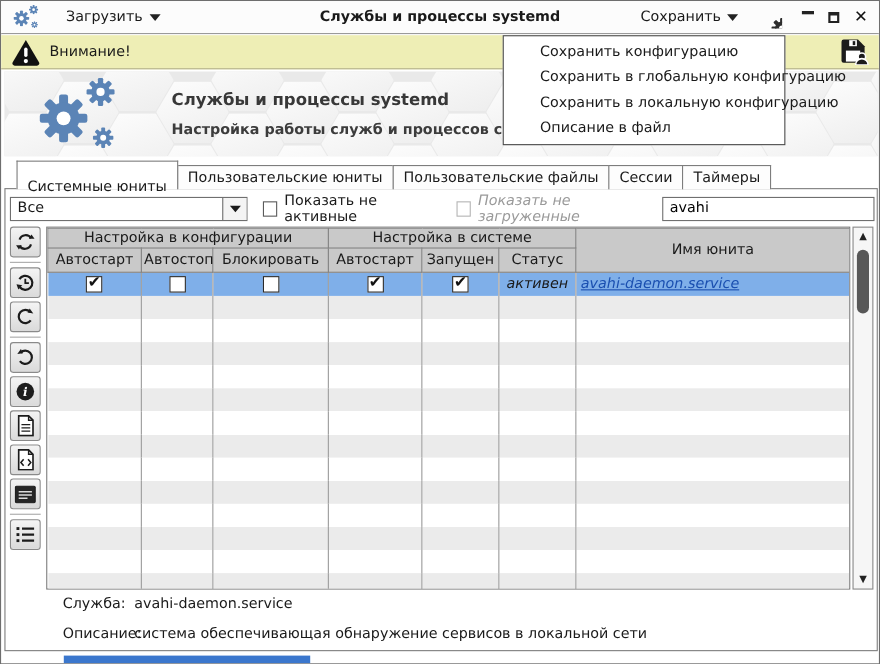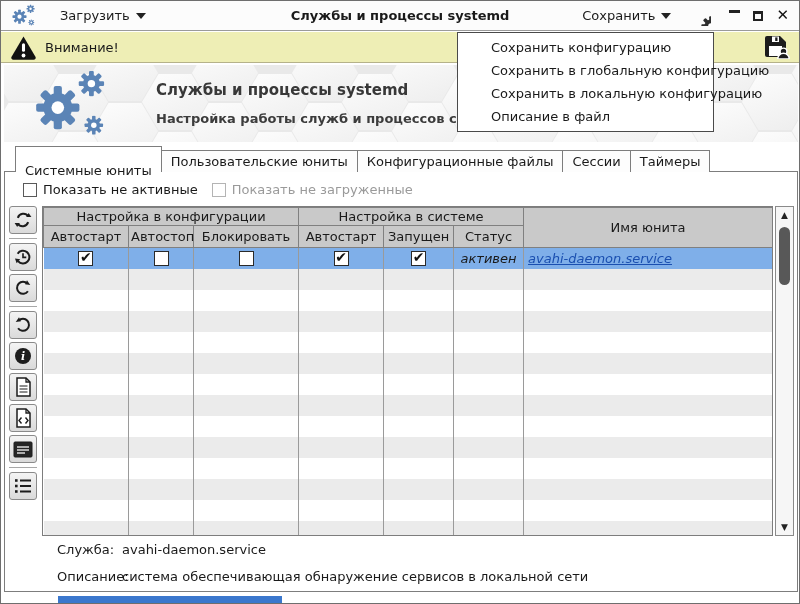--- a/index.html
+++ b/index.html
@@ -71,21 +71,21 @@
   .filterbar { position:absolute; left:4px; top:6px; width:786px; height:23px; display:flex; align-items:center; }
   .combo {
     width:233px; height:22px; border:1px solid #6f6f6f; background:#fff;
     display:flex; align-items:center;
   }
   .combo .val { flex:1; padding:0 6px; }
   .combo .arrow-zone { width:22px; height:100%; border-left:1px solid #6f6f6f; background:#f4f4f4; display:flex; align-items:center; justify-content:center; }
   .combo .arrow-zone .caret { border-top-color:#1a1a1a; }
   .fcheck { display:flex; align-items:center; gap:6px; margin-left:14px; }
   .fcheck .box { width:14px; height:14px; border:1.5px solid #5a5a5a; background:#fff; }
-  .fcheck.disabled { color:#9a9a9a; }
+  .fcheck.disabled { color:#9a9a9a;font-style:italic; }
   .fcheck.disabled .box { border-color:#b4b4b4; }
   .search { margin-left:auto; width:207px; height:22px; border:1px solid #6f6f6f; padding:0 6px; font:13px "DejaVu Sans",sans-serif; }
   
   .toolcol { position:absolute; left:3px; top:34px; width:30px; display:flex; flex-direction:column; align-items:center; gap:3px; }
   .toolbtn {
     width:28px; height:28px; border:1px solid #8a8a8a; border-radius:3px;
     background:linear-gradient(#f4f4f4,#dadada);
     display:flex; align-items:center; justify-content:center; font-size:19px; font-weight:bold; color:#1c1c1c;
   }
   .tsep { width:28px; border-top:1px solid #a8a8a8; margin:1px 0; }
@@ -239,36 +239,43 @@
       <div class="banner-text">
         <div class="banner-title">Службы и процессы systemd</div>
         <div class="banner-sub">Настройка работы служб и процессов системы</div>
       </div>
     </div>
   </div>
 
   <div class="tabstrip">
     <div class="tab active">Системные юниты</div>
     <div class="tab">Пользовательские юниты</div>
-    <div class="tab">Конфигурационные файлы</div>
+    <div class="tab">Пользовательские файлы</div>
     <div class="tab">Сессии</div>
     <div class="tab">Таймеры</div>
   </div>
 
   <div class="pane">
 
     <div class="filterbar">
+      <div class="combo">
+        <span class="val">Все</span>
+        <span class="arrow-zone">
+            <span class="caret"></span>
+          </span>
+      </div>
       <label class="fcheck">
         <span class="box"></span>
         <span>Показать не активные</span>
       </label>
       <label class="fcheck disabled">
         <span class="box"></span>
         <span>Показать не загруженные</span>
       </label>
+      <input class="search" type="text" value="avahi" style="">
     </div>
 
     <div class="toolcol">
       <div class="toolbtn">
         <svg class="icon" width="20" height="20" viewBox="0 0 22 22">
           <path d="M16.8,7.2 A6.4,6.4 0 0 0 5.3,8.6" fill="none" stroke="#1c1c1c" stroke-width="2.2"></path>
           <polygon points="14.5,7.8 20.2,7.8 17.2,3.4" fill="#1c1c1c"></polygon>
           <path d="M5.2,14.8 A6.4,6.4 0 0 0 16.7,13.4" fill="none" stroke="#1c1c1c" stroke-width="2.2"></path>
           <polygon points="1.8,14.2 7.5,14.2 4.6,18.6" fill="#1c1c1c"></polygon>
         </svg>

